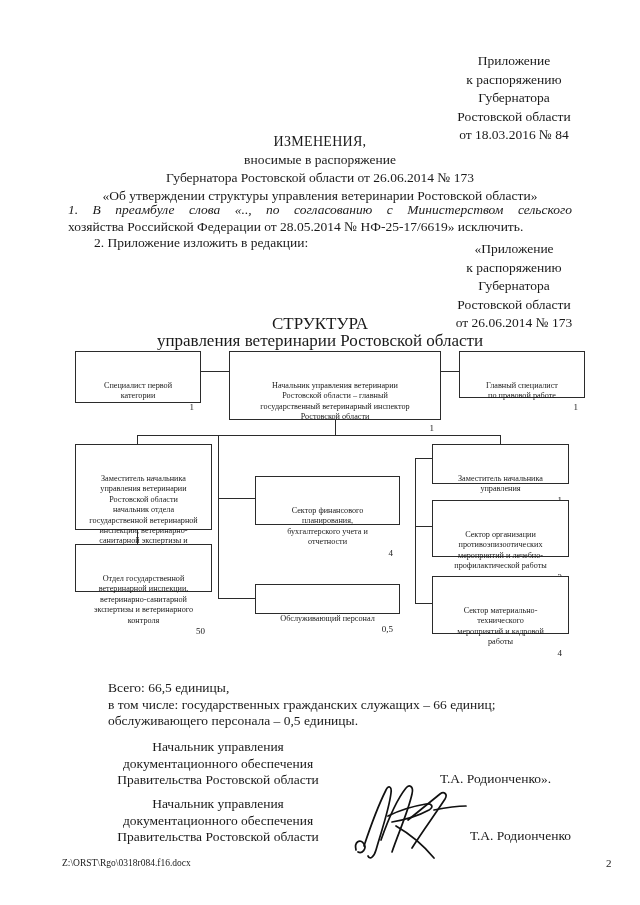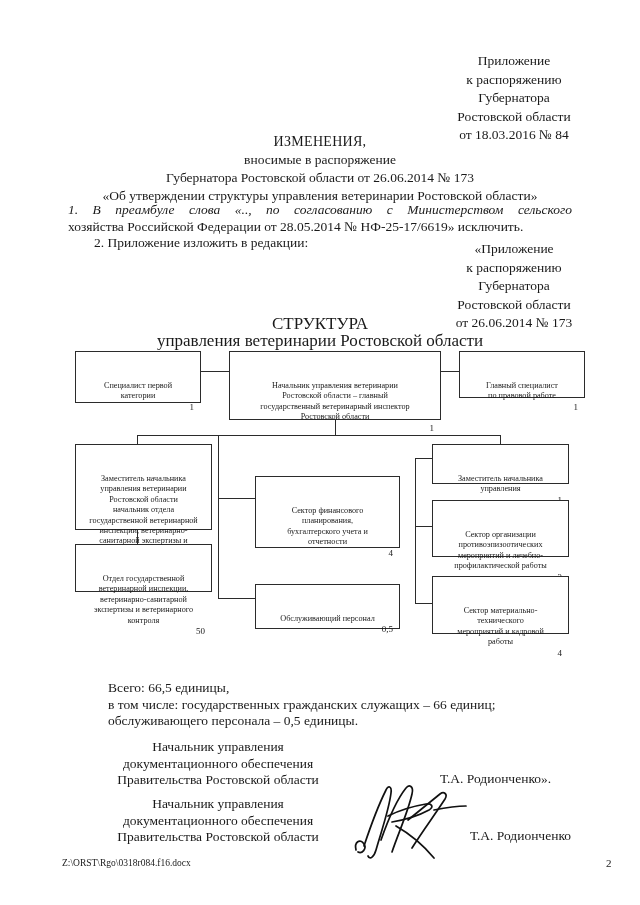--- a/index.html
+++ b/index.html
@@ -240,29 +240,29 @@
 
     <div class="node withcount" style="left:5px; top:196px; width:137px; height:48px;">
       <span class="label" style="white-space:pre-line;">Отдел государственной
 ветеринарной инспекции,
 ветеринарно-санитарной
 экспертизы и ветеринарного
 контроля</span>
       <span class="count">50</span>
     </div>
 
-    <div class="node withcount" style="left:185px; top:128px; width:145px; height:72px;">
+    <div class="node withcount" style="left:185px; top:128px; width:145px; height:49px;">
       <span class="label" style="white-space:pre-line;">Сектор финансового
 планирования,
 бухгалтерского учета и
 отчетности</span>
       <span class="count">4</span>
     </div>
 
-    <div class="node withcount" style="left:185px; top:236px; width:145px; height:45px;">
+    <div class="node withcount" style="left:185px; top:236px; width:145px; height:30px;">
       <span class="label" style="white-space:pre-line;">Обслуживающий персонал</span>
       <span class="count">0,5</span>
     </div>
 
     <div class="node withcount" style="left:362px; top:96px; width:137px; height:40px;">
       <span class="label" style="white-space:pre-line;">Заместитель начальника
 управления</span>
       <span class="count">1</span>
     </div>
 

